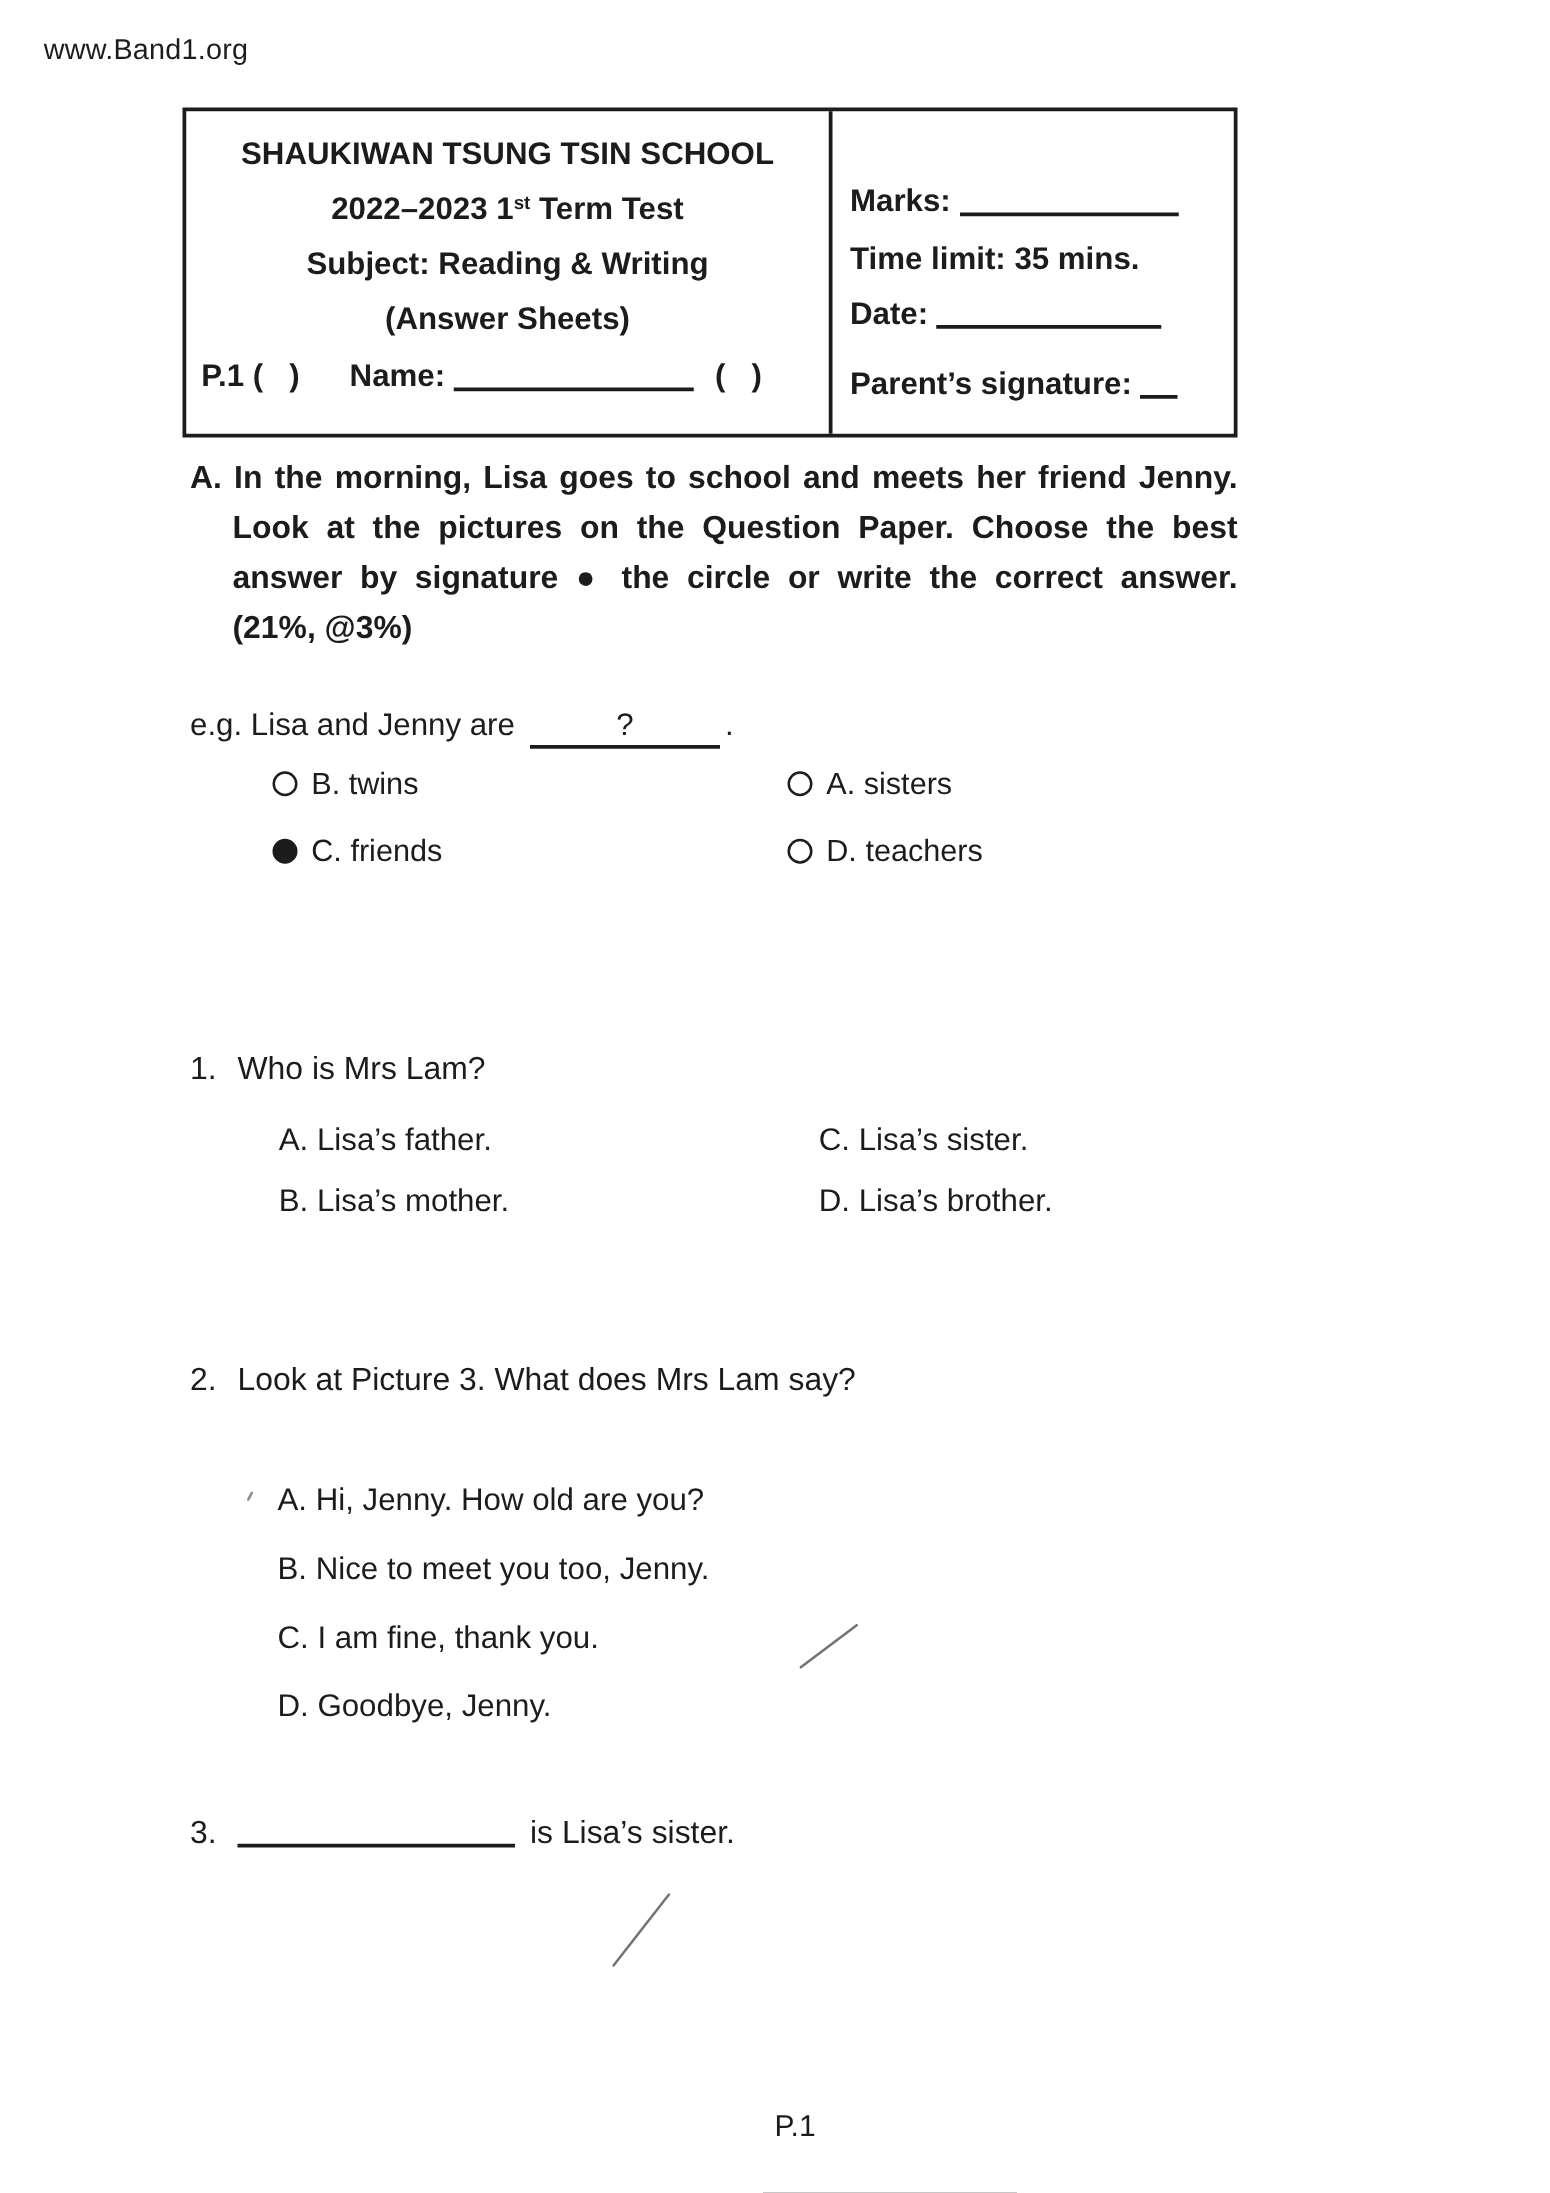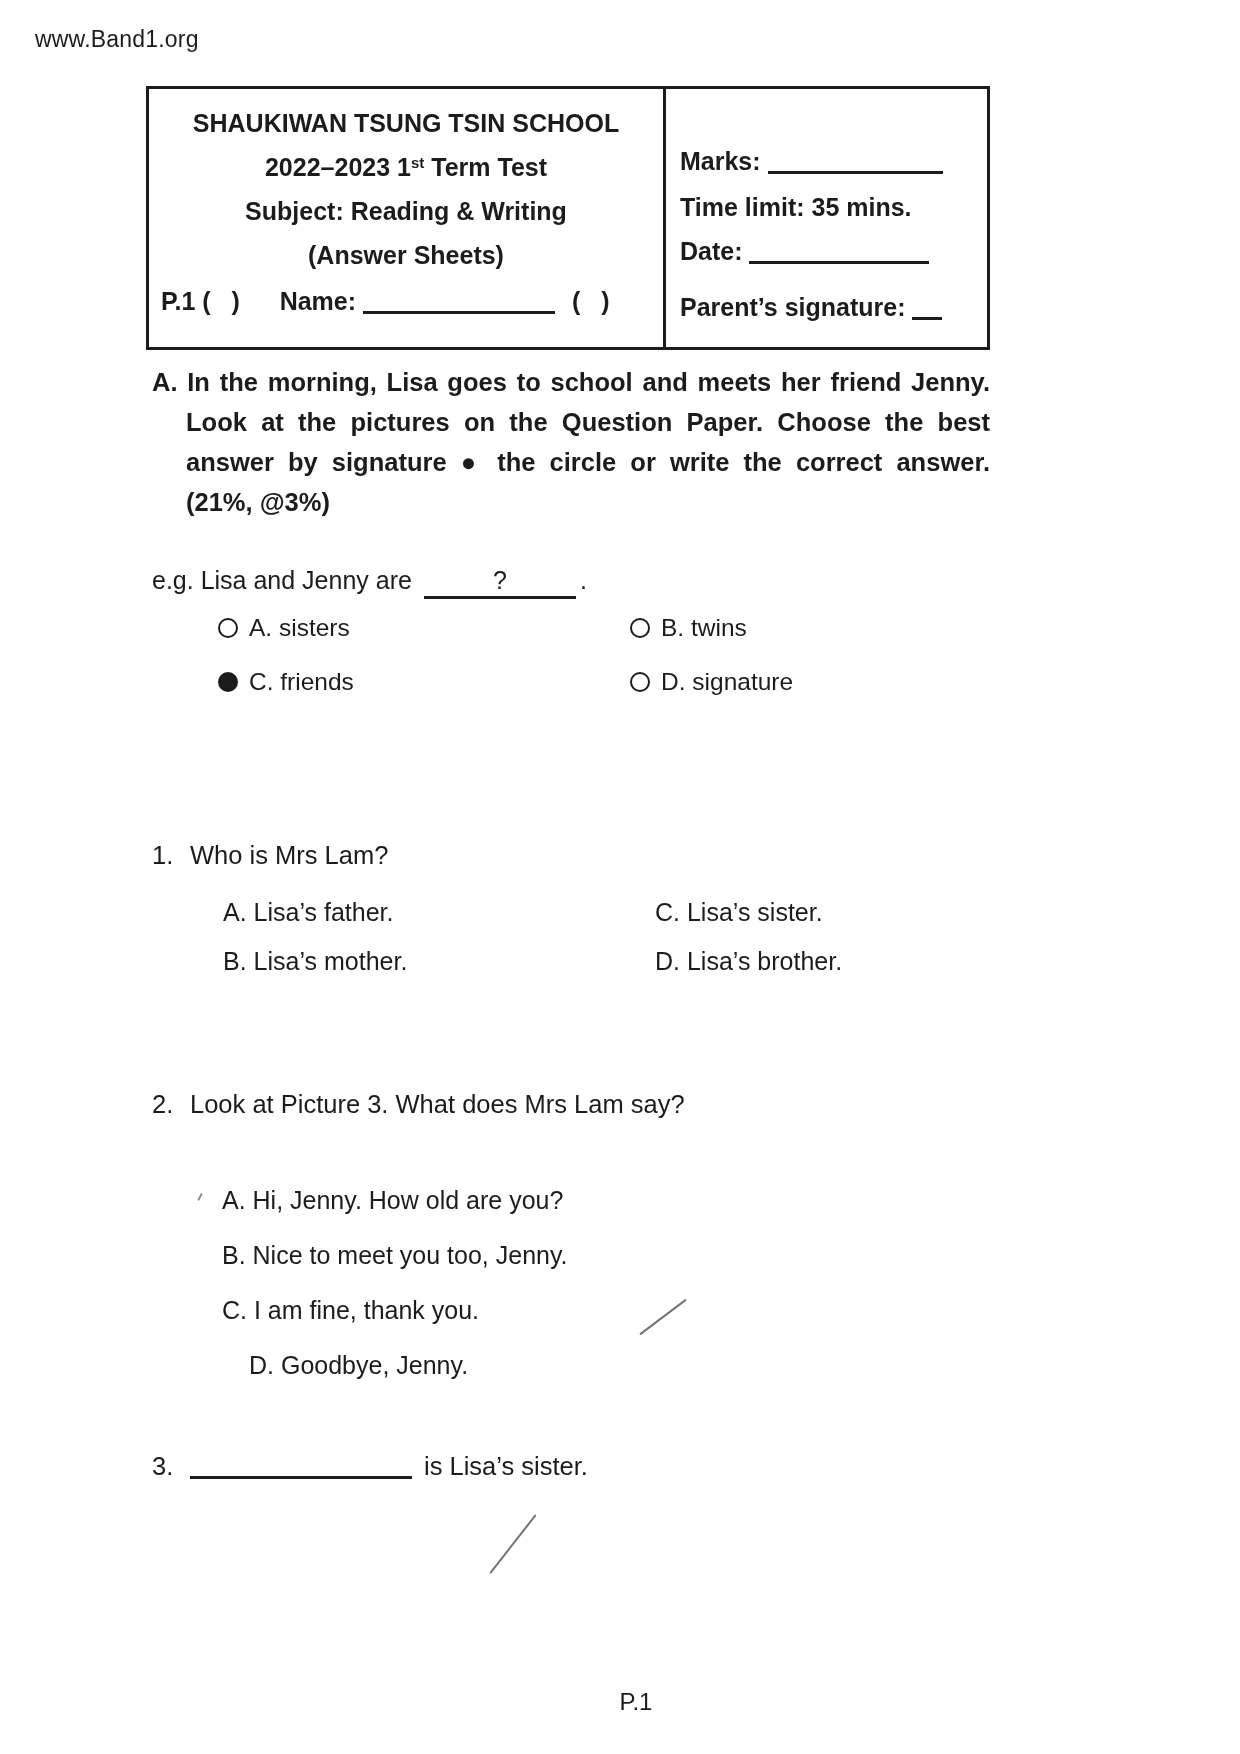--- a/index.html
+++ b/index.html
@@ -87,21 +87,21 @@
   .q1-options {
     left:223px; top:898px; width:767px;
     display:grid; grid-template-columns:432px auto; row-gap:20px;
     font-size:25px;
   }
   .q2-line { left:152px; top:1090px; }
   .q2-opt { left:222px; font-size:25px; white-space:nowrap; }
   .q2-a { top:1186px; }
   .q2-b { top:1241px; }
   .q2-c { top:1296px; }
-  .q2-d { top:1351px;margin-left:27px; }
+  .q2-d { top:1351px; }
 
   .q3-line { left:152px; top:1452px; }
   .blank-q3 { width:222px; margin-right:12px; }
 
   
   .footer { left:0; top:1688px; width:100%; text-align:center; font-size:24px;padding-left:16px; }
 
   
   .pencil {
     position:absolute; height:2px; background:#5a5a5a; border-radius:2px; opacity:0.85;
@@ -143,24 +143,24 @@
     <div class="sa-just sa-first">A. In the morning, Lisa goes to school and meets her friend Jenny.</div>
     <div class="sa-just">Look at the pictures on the Question Paper. Choose the best</div>
     <div class="sa-just">answer by signature ● the circle or write the correct answer.</div>
     <div>(21%, @3%)</div>
   </div>
 
   <div class="abs eg-line">
     <span>e.g. Lisa and Jenny are</span><span class="eg-blank">?</span><span>.</span>
   </div>
   <div class="abs eg-options">
+    <div class="opt"><span class="opt-circle"></span><span>B. twins</span></div>
     <div class="opt"><span class="opt-circle"></span><span>A. sisters</span></div>
-    <div class="opt"><span class="opt-circle"></span><span>B. twins</span></div>
     <div class="opt"><span class="opt-circle filled"></span><span>C. friends</span></div>
-    <div class="opt"><span class="opt-circle"></span><span>D. signature</span></div>
+    <div class="opt"><span class="opt-circle"></span><span>D. teachers</span></div>
   </div>
 
   <div class="abs q-line q1-line">
     <span class="q-num">1.</span><span>Who is Mrs Lam?</span>
   </div>
   <div class="abs q1-options">
     <div class="opt">A. Lisa’s father.</div>
     <div class="opt">C. Lisa’s sister.</div>
     <div class="opt">B. Lisa’s mother.</div>
     <div class="opt">D. Lisa’s brother.</div>

